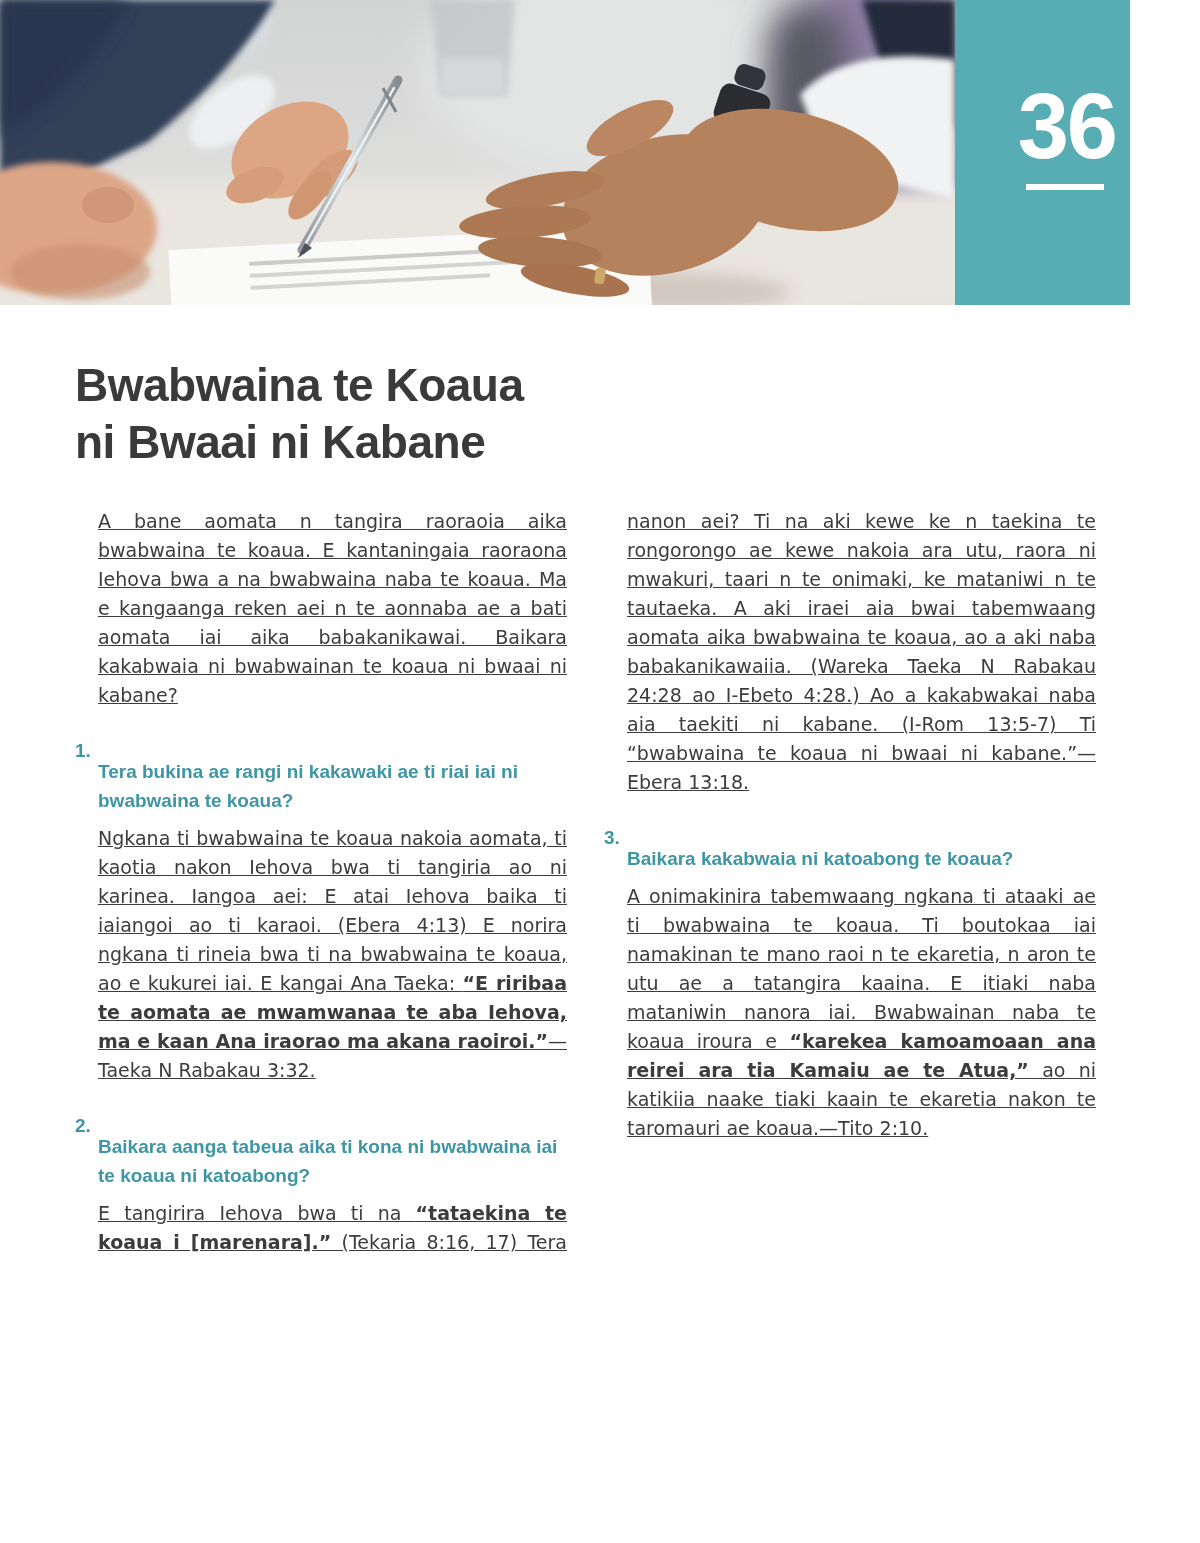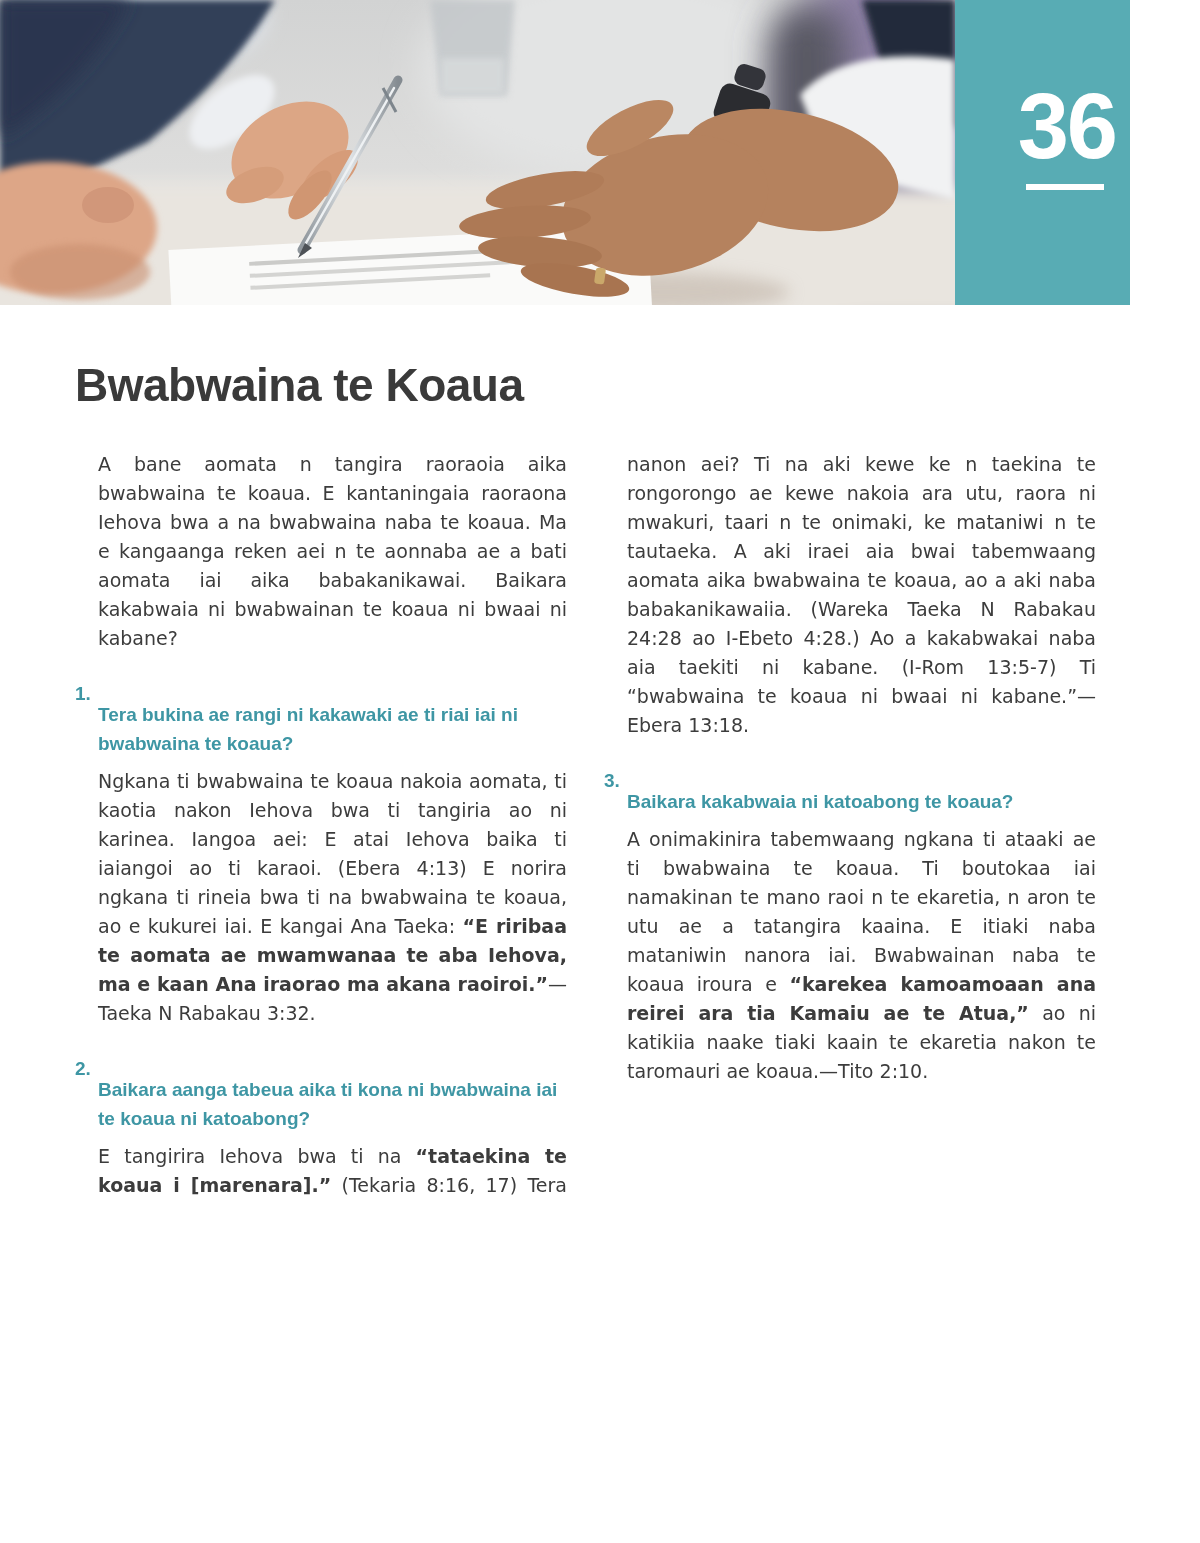--- a/index.html
+++ b/index.html
@@ -40,21 +40,21 @@
     color:#3a3a3a; letter-spacing:-0.5px;
   }
 
   .columns {
     margin-top:36px;
     column-count:2; column-gap:37px; column-fill:auto;
     height:752px;
     font-size:19px; line-height:29px;
     text-align:justify;
   }
-  .intro, .answer { padding-left:23px; margin-bottom:13px; }
+  .intro, .answer { padding-left:23px; margin-bottom:13px;text-decoration:underline; }
   .question {
     display:flex;
     break-inside:avoid; -webkit-column-break-inside:avoid;
     font-family:"Liberation Sans", sans-serif;
     font-weight:bold; font-size:19px; line-height:29px;
     color:#3e96a4;
     text-align:left;
     margin:26px 0 9px 0;
   }
   .qnum { flex:0 0 23px; width:23px; }
@@ -147,21 +147,21 @@
       </svg>
     </div>
 
     <div class="lesson-badge">
       <div class="lesson-number">36</div>
       <div class="lesson-rule"></div>
     </div>
   </header>
 
   <main>
-    <h1 class="page-title"><span>Bwabwaina te Koaua</span><br></h1>
+    <h1 class="page-title"><span>Bwabwaina te Koaua</span><br><span>ni Bwaai ni Kabane</span></h1>
 
     <div class="columns">
 
       <p class="intro">A bane aomata n tangira raoraoia aika bwabwaina te koaua. E kantaningaia raoraona Iehova bwa a na bwabwaina naba te koaua. Ma e kangaanga reken aei n te aonnaba ae a bati aomata iai aika babakanikawai. Baikara kakabwaia ni bwabwainan te koaua ni bwaai ni kabane?</p>
 
       <section>
         <h2 class="question">
           <span class="qnum">1.</span>
           <span class="qtext">Tera bukina ae rangi ni kakawaki ae ti riai iai ni bwabwaina te koaua?</span>
         </h2>

